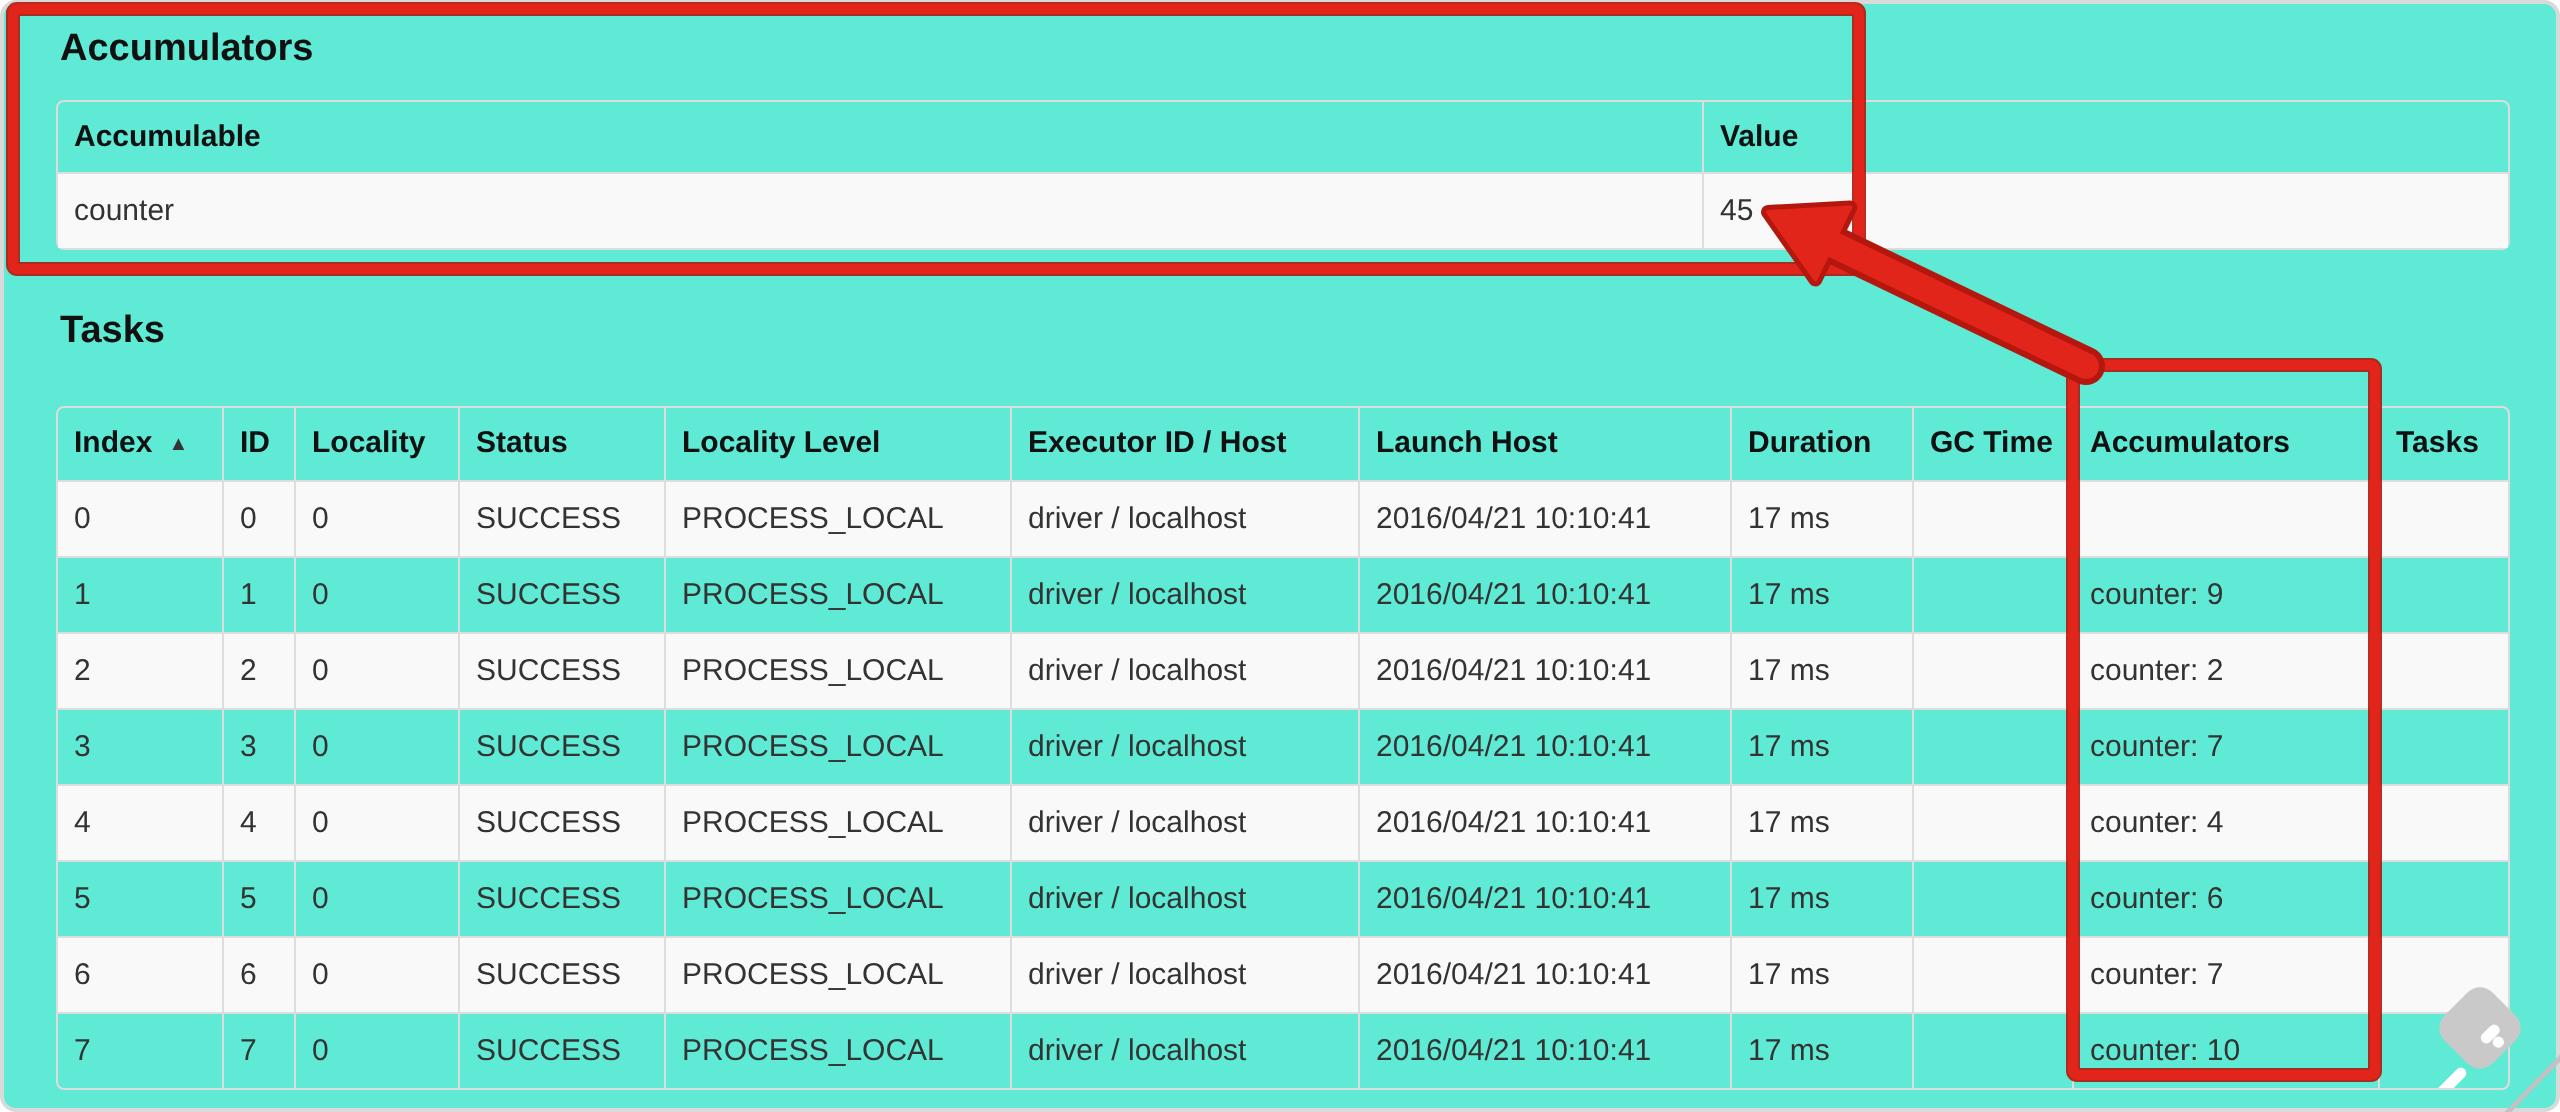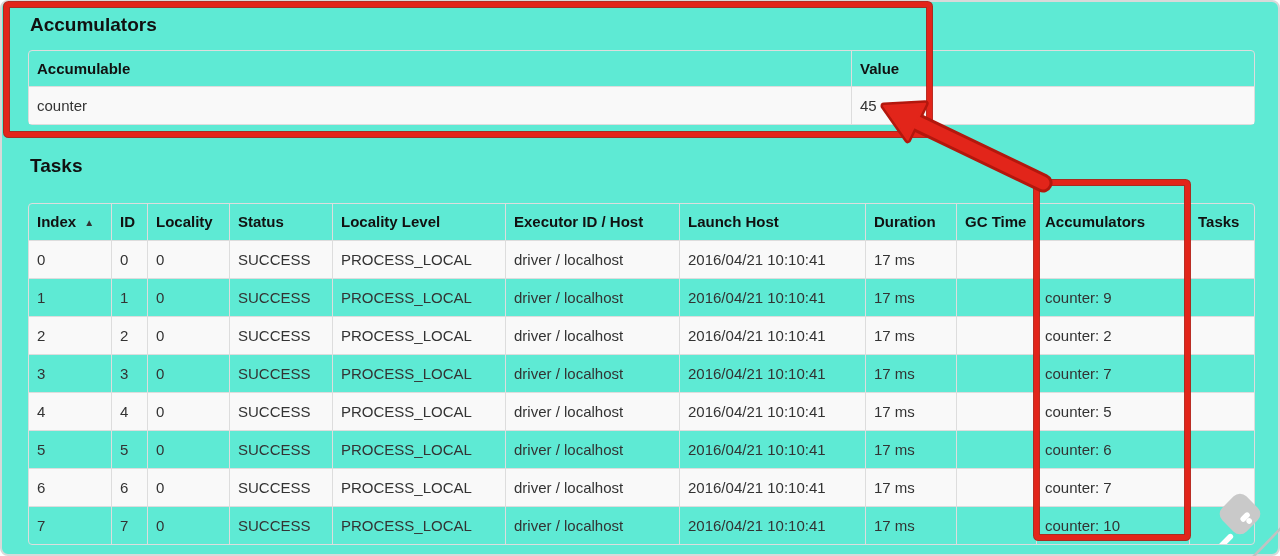--- a/index.html
+++ b/index.html
@@ -189,21 +189,21 @@
         <tr>
           <td>4</td>
           <td>4</td>
           <td>0</td>
           <td>SUCCESS</td>
           <td>PROCESS_LOCAL</td>
           <td>driver / localhost</td>
           <td>2016/04/21 10:10:41</td>
           <td>17 ms</td>
           <td></td>
-          <td>counter: 5</td>
+          <td>counter: 4</td>
           <td></td>
         </tr>
         <tr>
           <td>5</td>
           <td>5</td>
           <td>0</td>
           <td>SUCCESS</td>
           <td>PROCESS_LOCAL</td>
           <td>driver / localhost</td>
           <td>2016/04/21 10:10:41</td>

